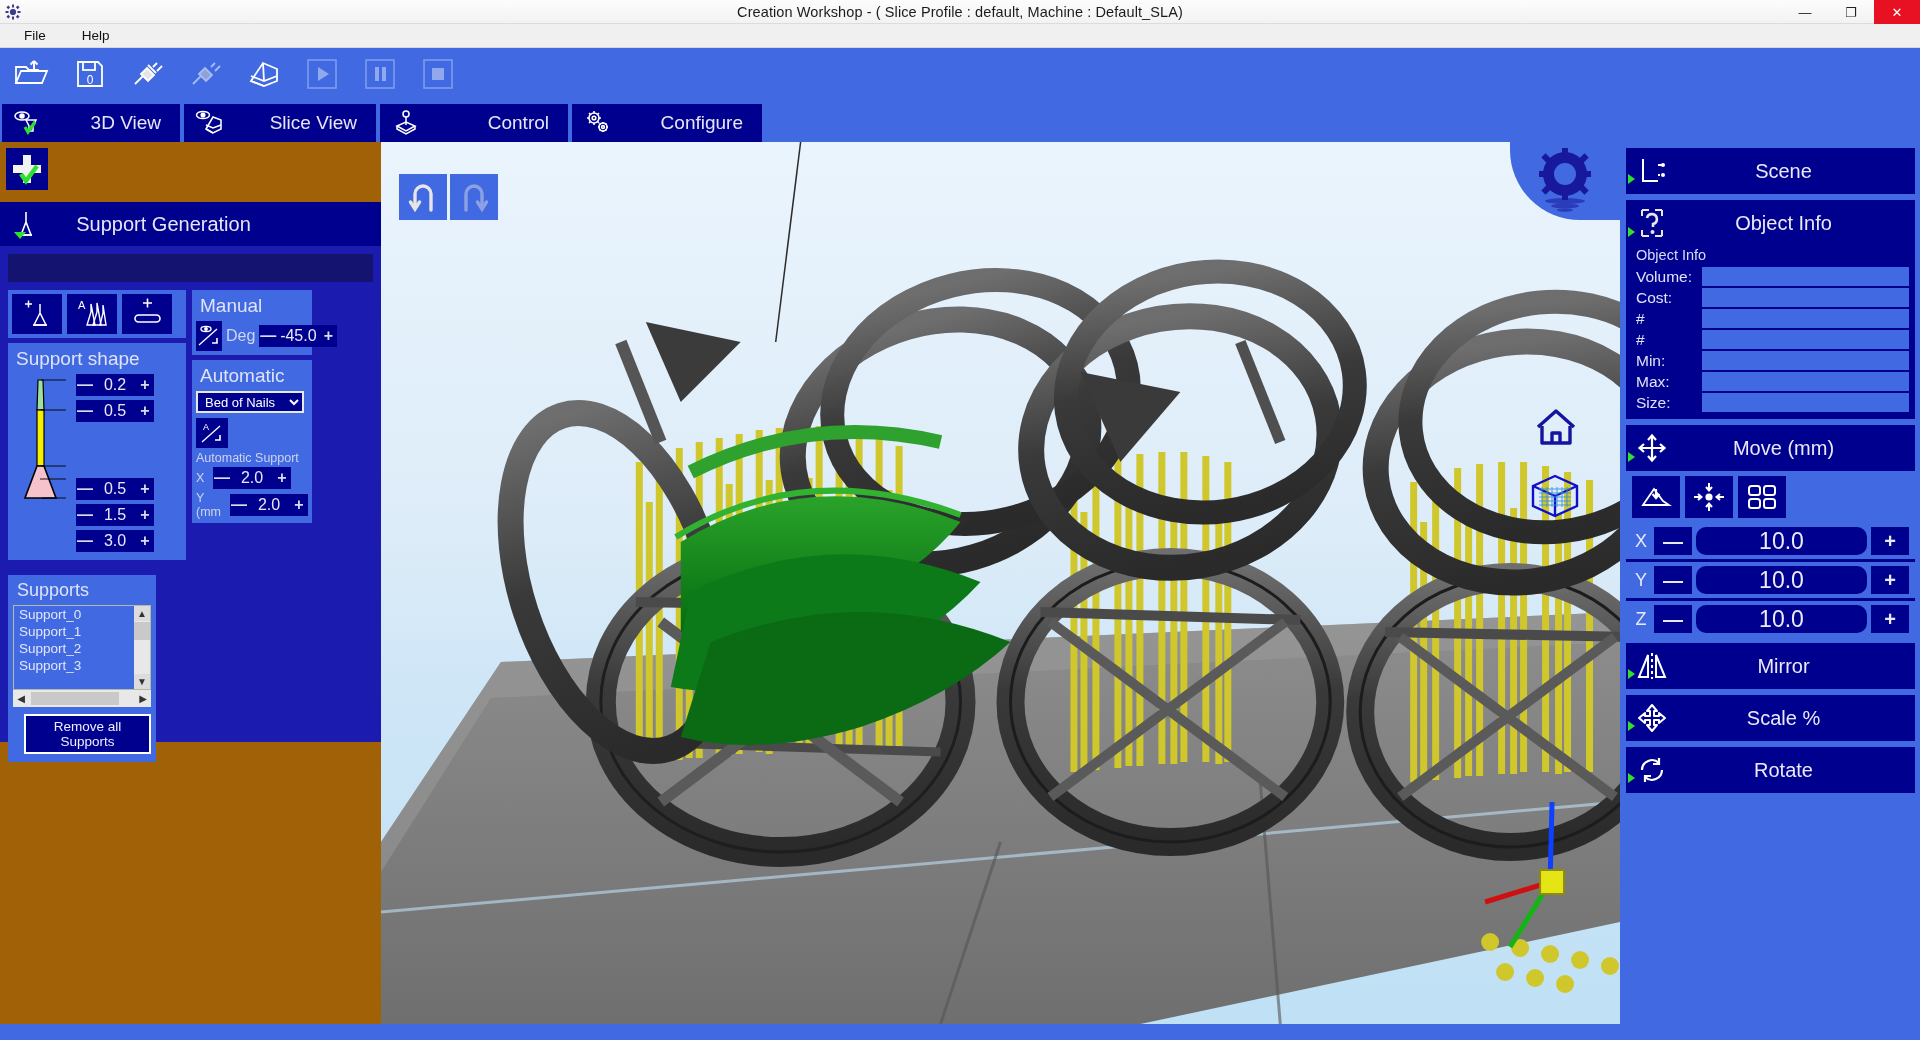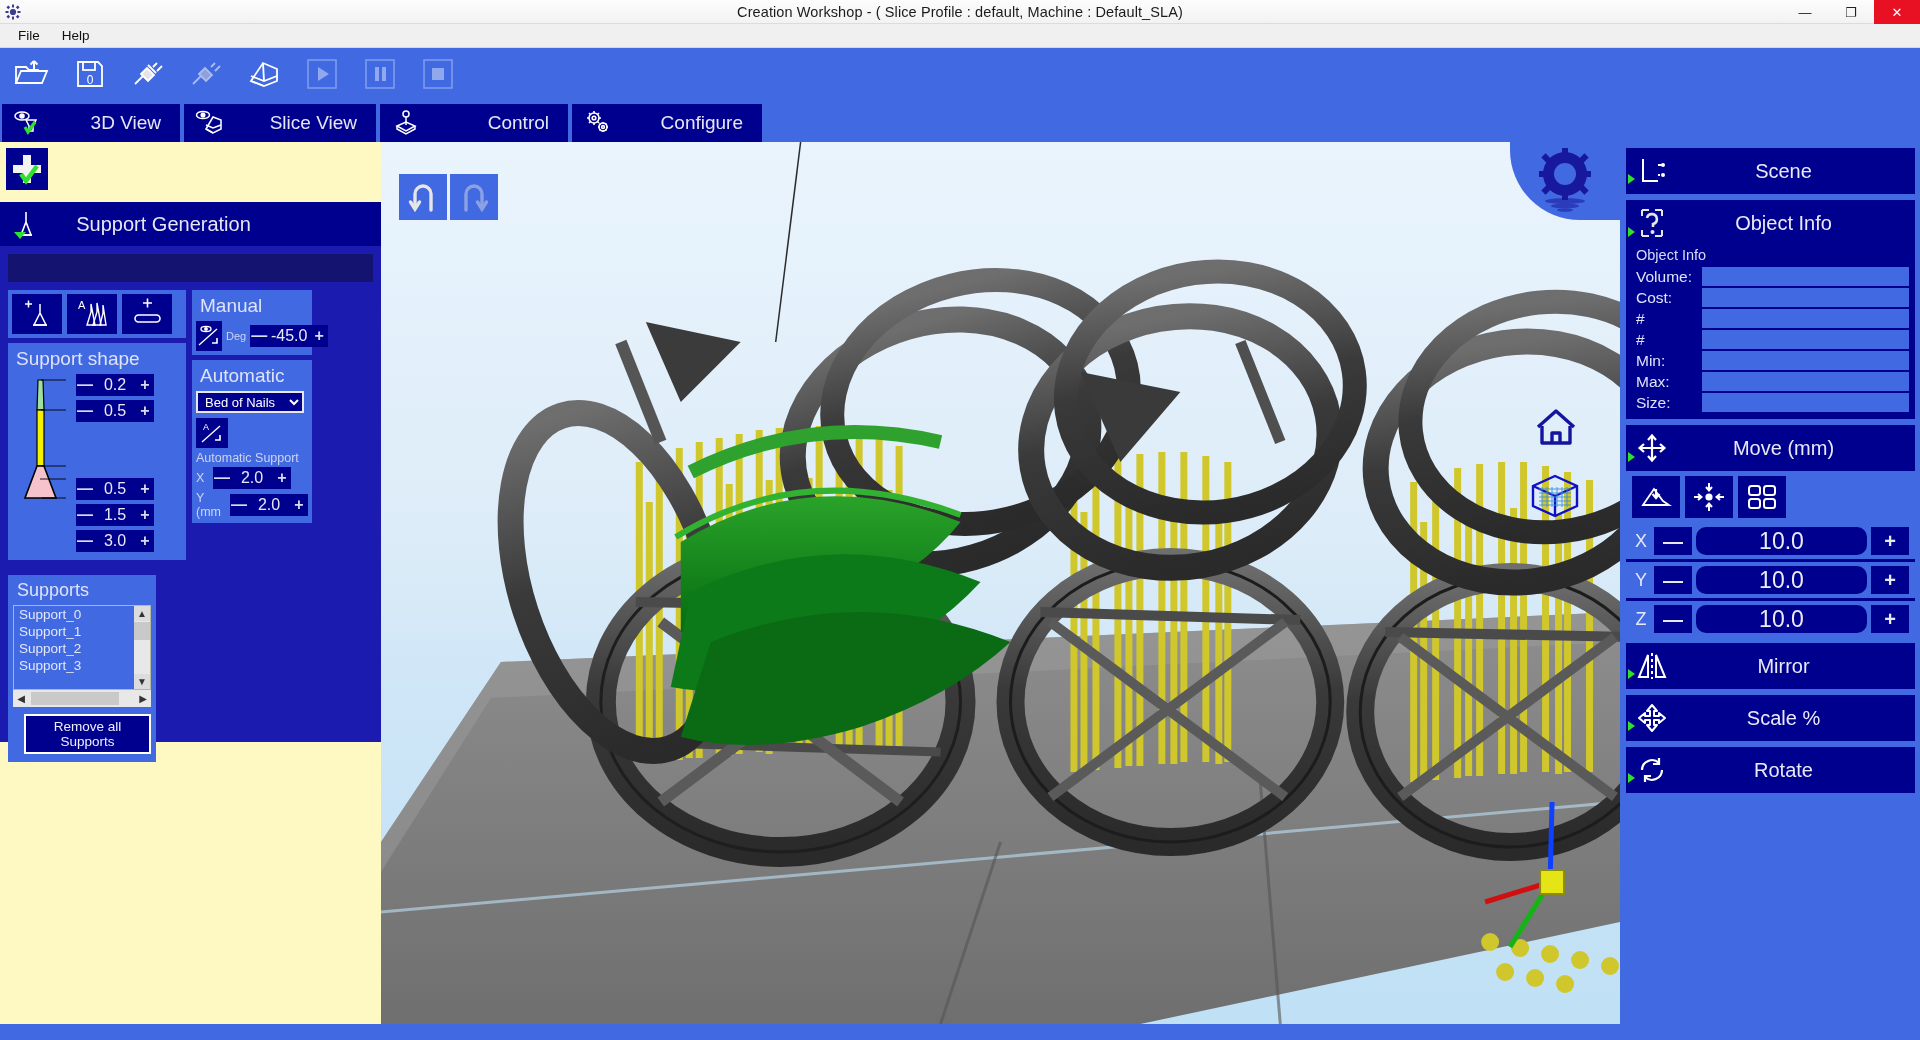--- a/index.html
+++ b/index.html
@@ -26,21 +26,21 @@
   #win-buttons { position:absolute; right:0; top:0; height:24px; display:flex; }
   #win-buttons div {
     width:46px; height:24px; display:flex; align-items:center; justify-content:center;
     font-size:13px; color:#222;
   }
   #win-buttons .close { background:#e81123; color:#fff; }
 
   
   #menubar {
     height:24px; background:#f0f0f0; border-bottom:1px solid #d8d8d8;
-    display:flex; align-items:center; padding-left:8px; gap:2px;
+    display:flex; align-items:center; padding-left:14px; gap:16px;
   }
   #menubar .menu-item {
     padding:3px 10px; font-size:13.5px; color:#111;
   }
 
   
   #toolbar {
     height:52px; background:#4169e1; display:flex; align-items:center;
     padding-left:6px; gap:6px;
   }
@@ -55,21 +55,21 @@
     padding:0 18px 0 10px; min-width:150px;
     font-size:19px; border:1px solid #00008f;
   }
   .tab .tab-label { flex:1; text-align:right; }
   .tab .tab-ico { width:30px; height:30px; display:flex; align-items:center; justify-content:center; }
 
   
   #main { position:relative; height:882px; background:#4169e1; }
 
   
-  #leftpanel { position:absolute; left:0; top:0; width:381px; height:100%; background:#fef9c3; }
+  #leftpanel { position:absolute; left:0; top:0; width:381px; height:100%; background:#a16207; }
   #addbtn {
     margin:6px 0 0 6px; width:42px; height:42px; background:#00008f;
     display:flex; align-items:center; justify-content:center; position:relative;
   }
   #supportgen {
     margin-top:12px; width:381px; background:#1b1bb0; padding-bottom:10px;
     height:540px;
   }
   .sg-head {
     background:#00008f; height:44px; display:flex; align-items:center; gap:14px; padding-left:12px;
@@ -96,21 +96,21 @@
   }
   .spin .mn, .spin .pl { width:18px; text-align:center; font-weight:bold; color:#d8dced; }
   .spin .val { min-width:42px; text-align:center; }
 
   #shape-area { display:flex; gap:4px; }
   #shape-svg { width:60px; }
   #shape-spins { display:flex; flex-direction:column; }
   #shape-spins .row { height:22px; display:flex; align-items:center; margin-bottom:4px; }
 
   .manual-row { display:flex; align-items:center; gap:4px; }
-  .deg-lbl { color:#cfd6f2; font-size:11px; }
+  .deg-lbl { color:#cfd6f2; font-size:16px; }
   select.combo {
     width:108px; height:22px; background:#00008f; color:#fff; border:2px solid #e8e8e8;
     font-size:13px; font-family:"Liberation Sans",sans-serif; padding-left:3px;
   }
   .xy-lbl { color:#cdd4ef; font-size:12.5px; }
   .xy-row { display:flex; align-items:center; gap:3px; margin-top:2px; }
 
   
   #supports-grp { margin:10px 0 0 8px; width:148px; background:#4169e1; padding:4px 5px 8px 5px; }
   #supports-list {

